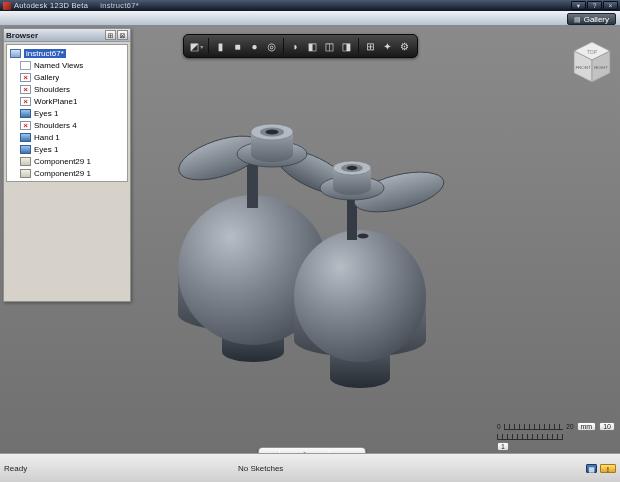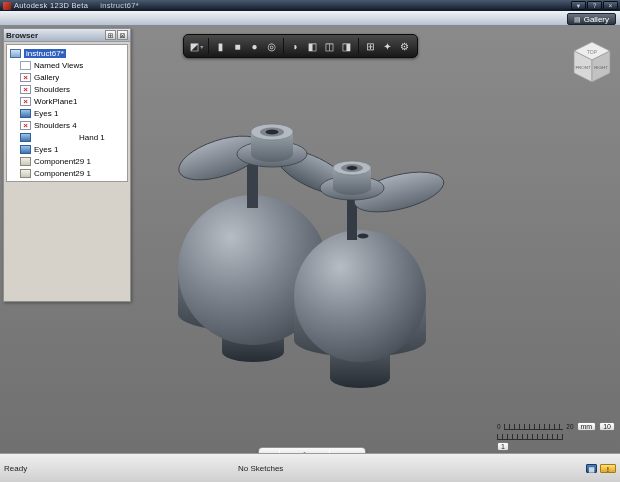--- a/index.html
+++ b/index.html
@@ -184,21 +184,21 @@
           <span class="tlabel">WorkPlane1</span>
         </div>
         <div class="trow" style="padding-left: 13px;">
           <span class="ticon i-visible"></span>
           <span class="tlabel">Eyes 1</span>
         </div>
         <div class="trow" style="padding-left: 13px;">
           <span class="ticon i-hidden">×</span>
           <span class="tlabel">Shoulders 4</span>
         </div>
-        <div class="trow" style="padding-left: 13px; gap: 45px;">
+        <div class="trow" style="padding-left: 13px;">
           <span class="ticon i-visible"></span>
           <span class="tlabel">Hand 1</span>
         </div>
         <div class="trow" style="padding-left: 13px;">
           <span class="ticon i-visible"></span>
           <span class="tlabel">Eyes 1</span>
         </div>
         <div class="trow" style="padding-left: 13px;">
           <span class="ticon i-component"></span>
           <span class="tlabel">Component29 1</span>

